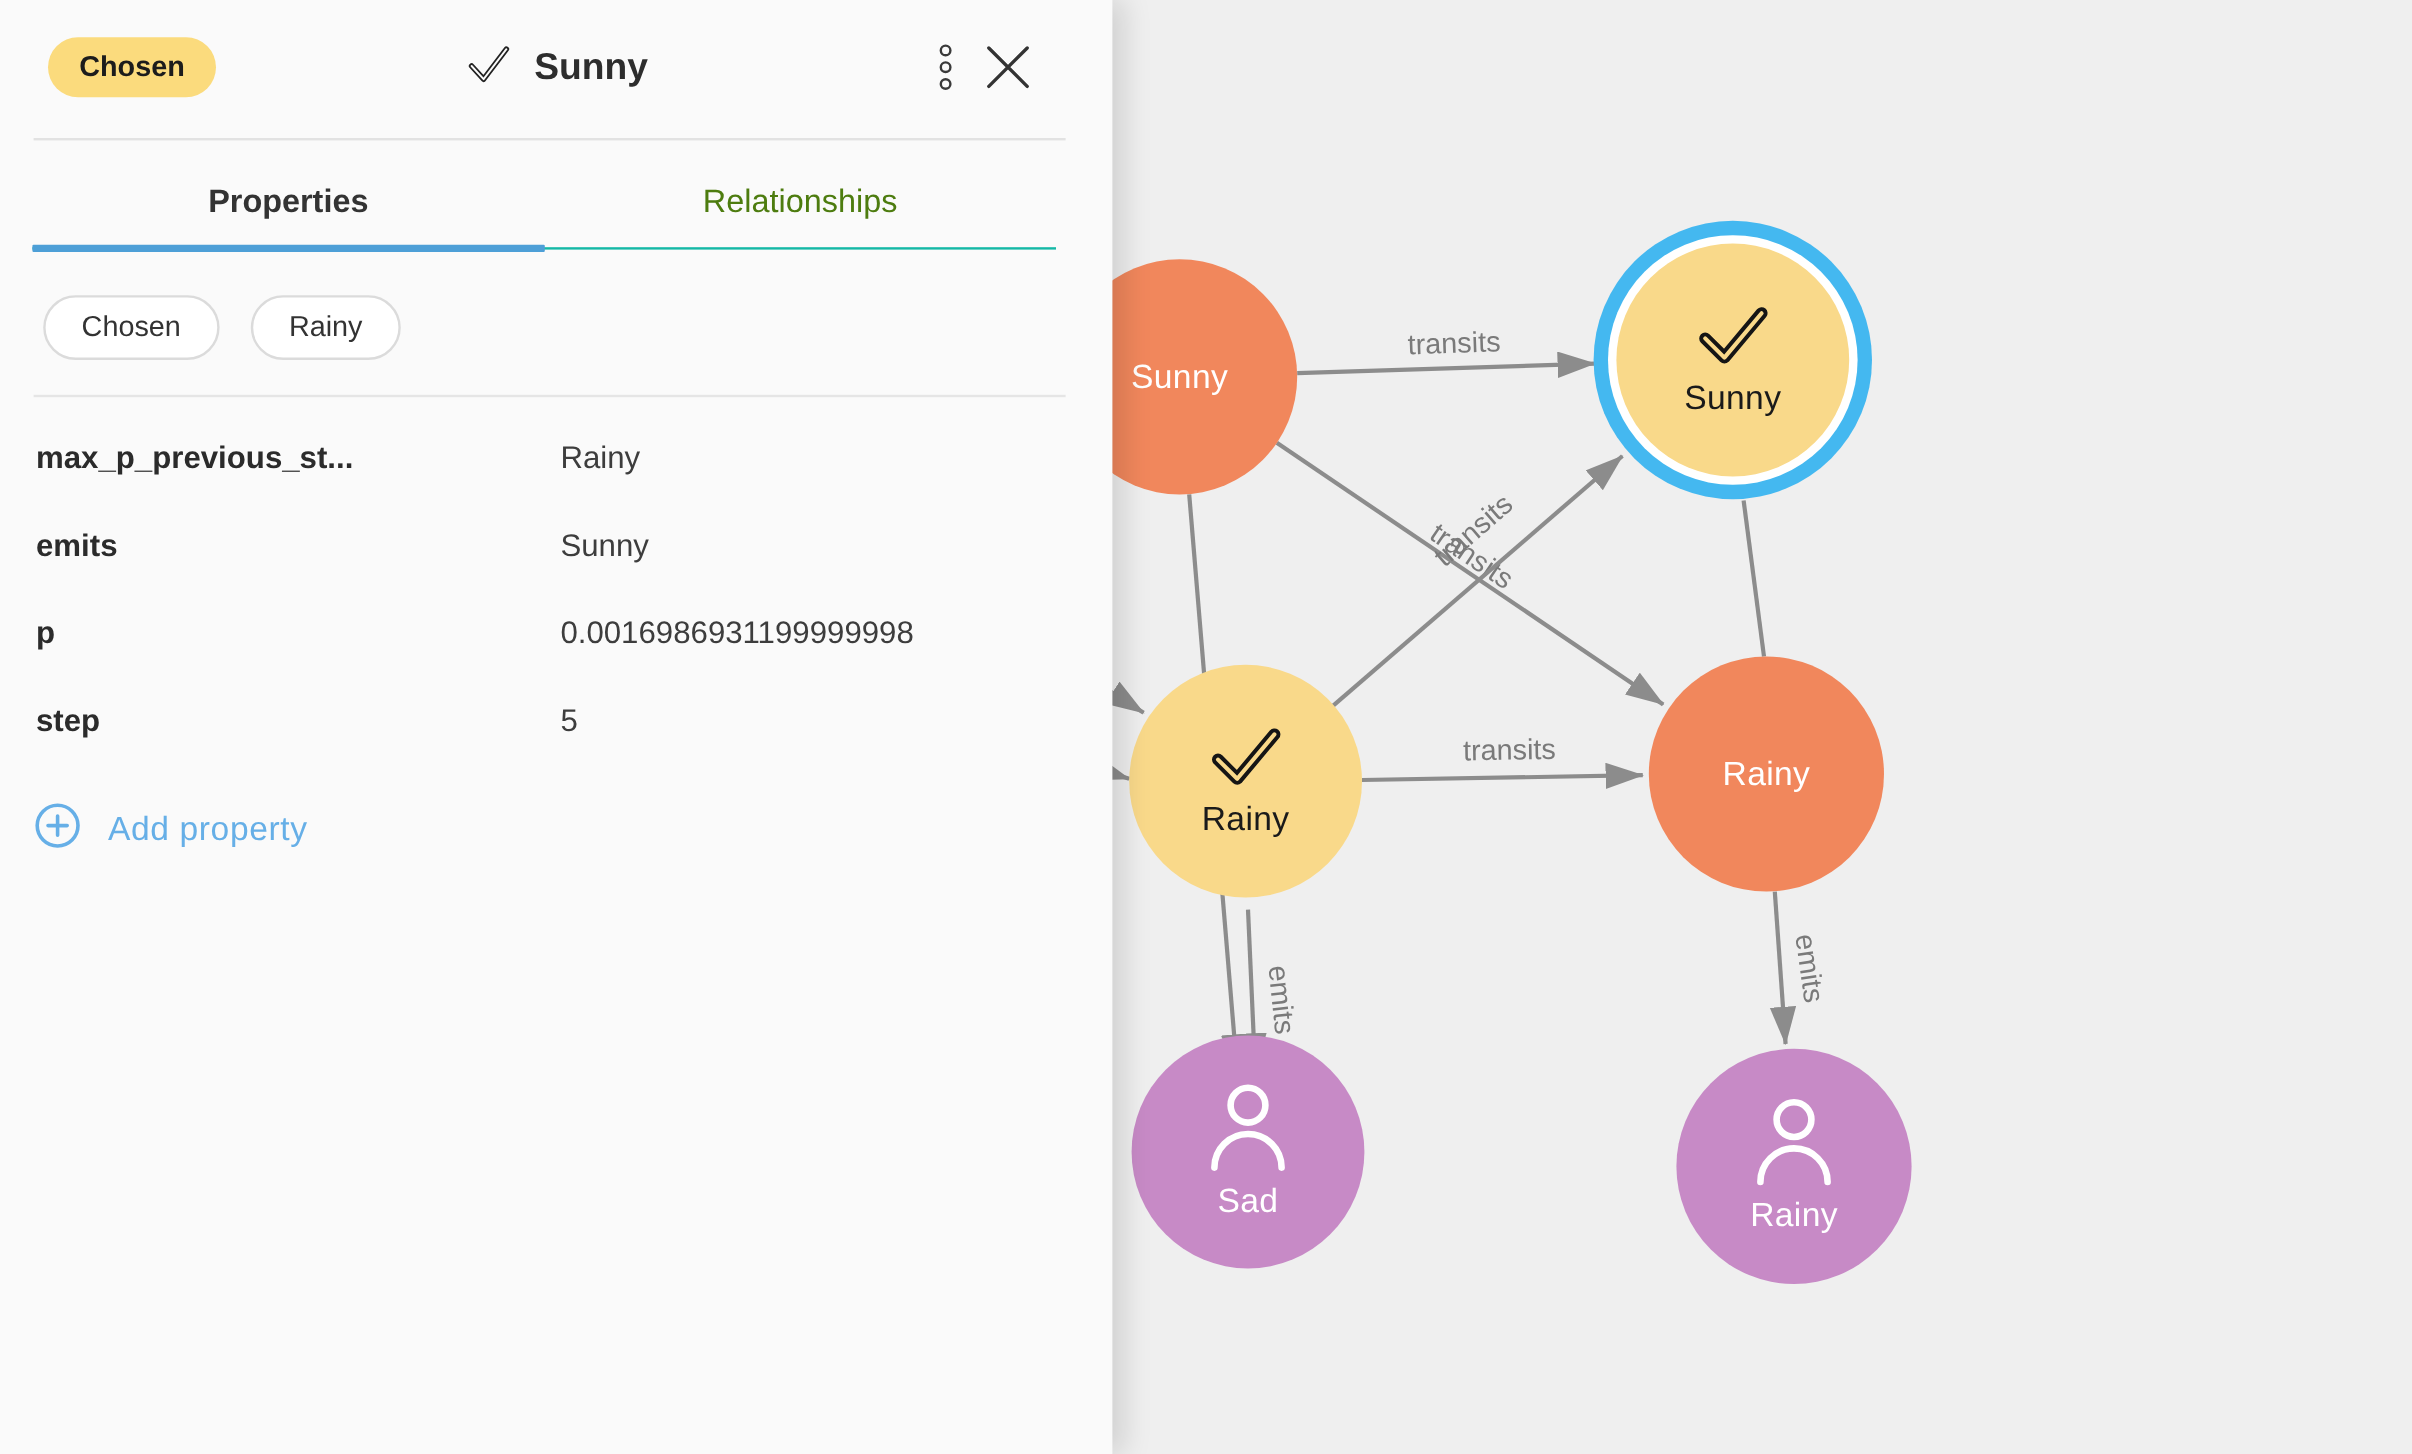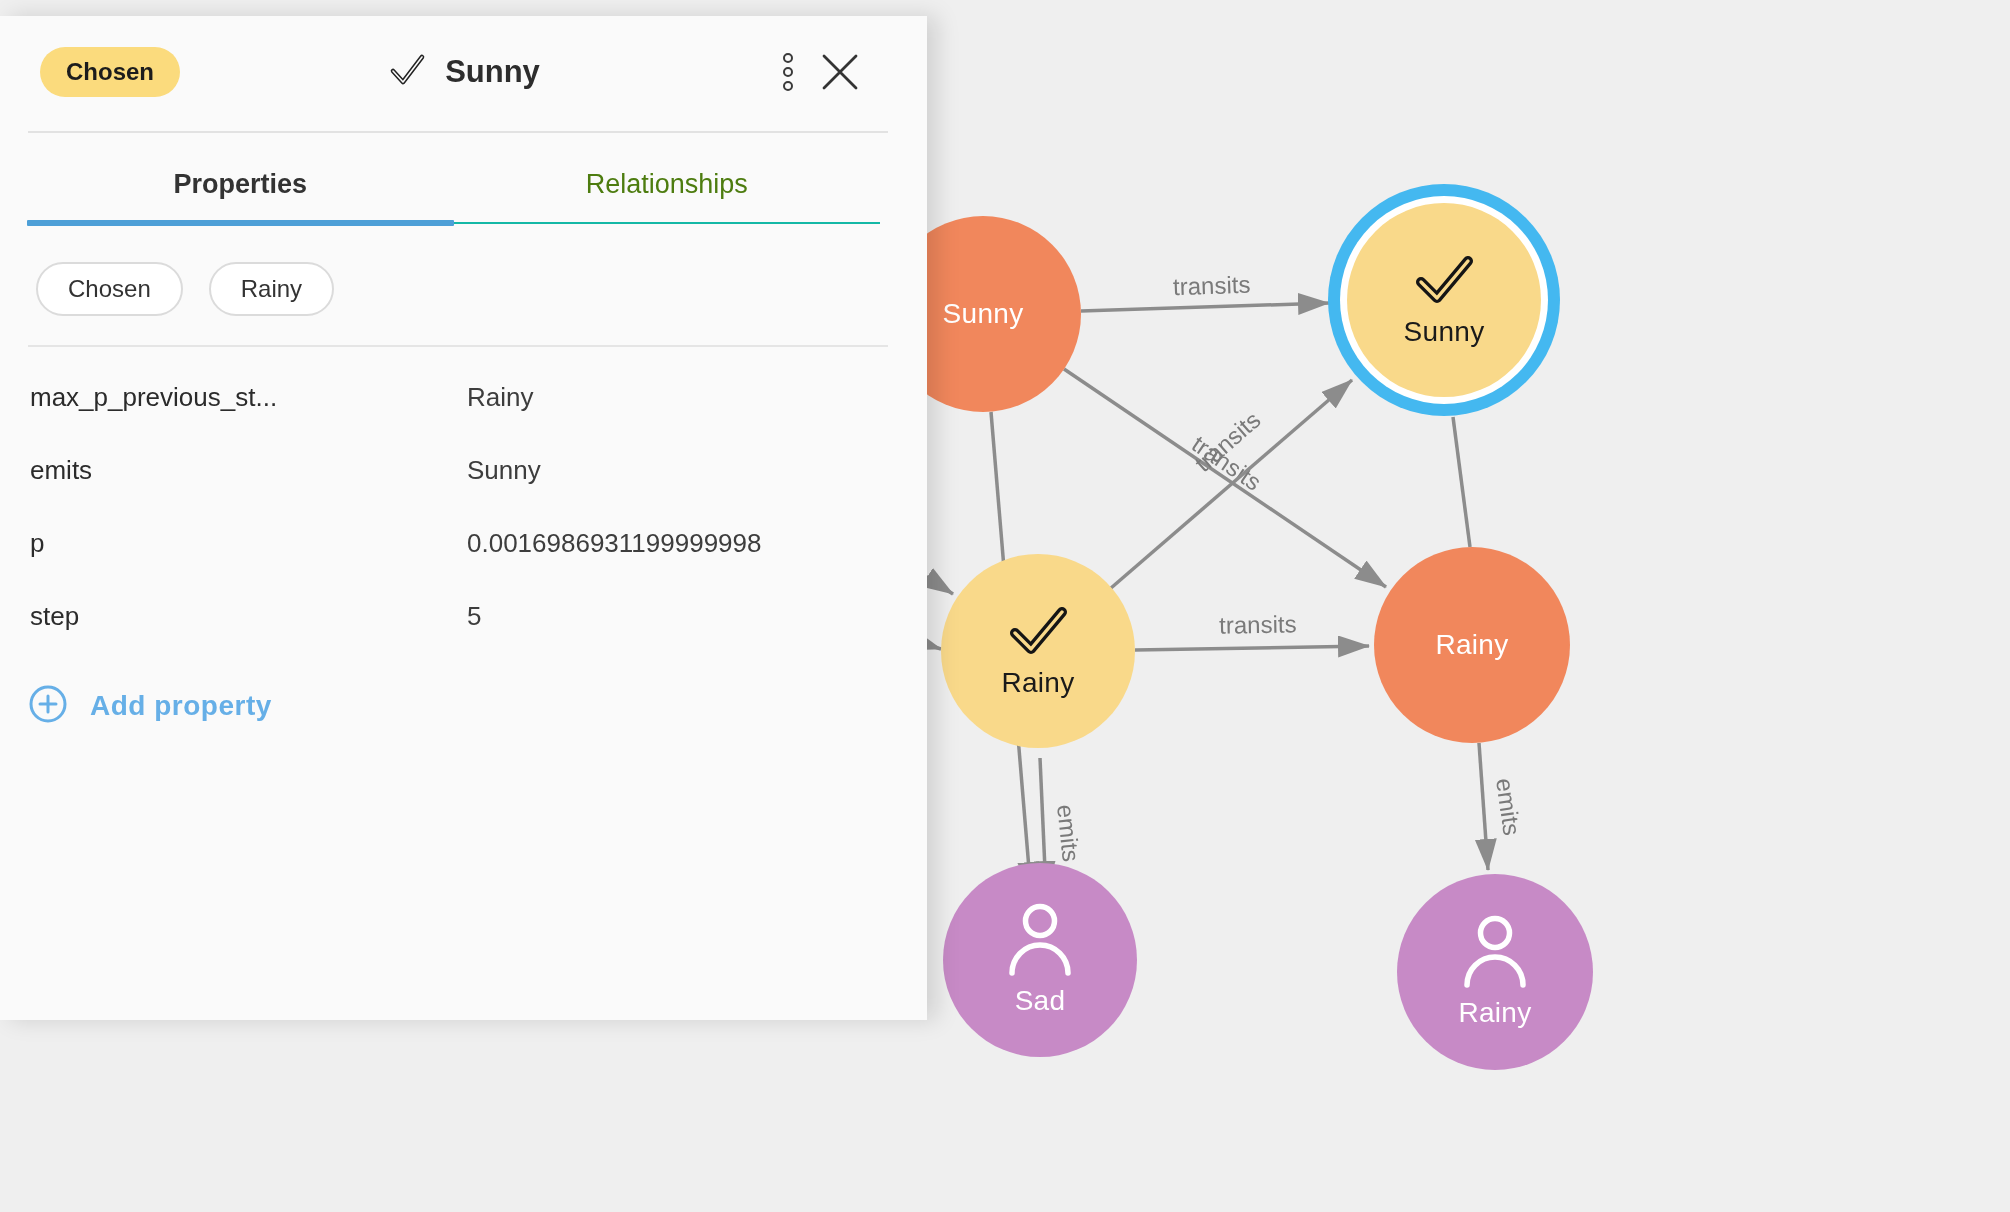--- a/index.html
+++ b/index.html
@@ -11,21 +11,21 @@
   .graph { position:absolute; inset:0; background:#EFEFEF; }
   svg.edges { position:absolute; left:0; top:0; z-index:1; }
   .node { position:absolute; z-index:2; border-radius:50%;
           display:flex; flex-direction:column; align-items:center; justify-content:center;
           transform:translate(-50%,-50%); }
   .node .nlabel { font-size:28px; letter-spacing:.3px; }
   .node.selected { box-shadow:0 0 0 7px #FFFFFF, 0 0 0 19px #44B8F0; }
   .node svg { display:block; }
 
   
-  .panel { position:absolute; left:0; top:16px; width:927px; height:1004px; z-index:10;
+  .panel { position:absolute; left:0; top:0; width:927px; height:1212px; z-index:10;
            background:#FAFAFA; box-shadow:10px 0 22px rgba(0,0,0,.13); }
   .badge { position:absolute; left:40px; top:31px; background:#FBDB7D; color:#1c1c1c;
            font-size:24px; font-weight:bold; padding:11px 26px; border-radius:26px; }
   .title-row { position:absolute; left:0; top:30px; width:100%; height:52px;
                display:flex; align-items:center; justify-content:center; gap:18px; }
   .title { font-size:31px; font-weight:600; color:#2d2d2d; }
   .kebab { position:absolute; left:768px; top:32px; width:40px; height:48px;
            display:flex; flex-direction:column; align-items:center; justify-content:center; gap:4px; cursor:pointer; }
   .kebab i { width:10px; height:10px; border:2.4px solid #3a3a3a; border-radius:50%; display:block; }
   .close { position:absolute; left:818px; top:34px; width:44px; height:44px; cursor:pointer; }
@@ -39,26 +39,26 @@
   .tab.active::after { content:""; position:absolute; left:0; right:0; bottom:-4px;
                        height:6px; background:#4D9FD7; border-radius:1px; }
 
   .pills { position:absolute; left:36px; top:246px; display:flex; gap:26px; }
   .pill { border:2px solid #DBDBDB; background:#FFFFFF; color:#333; border-radius:27px;
           font-size:24px; padding:11px 30px; cursor:pointer; }
   .pills-divider { position:absolute; left:28px; top:329px; width:860px; height:2px; background:#E5E5E5; }
 
   .props { position:absolute; left:30px; top:366px; width:860px; }
   .prop-row { display:flex; margin-bottom:42px; }
-  .prop-key { width:437px; font-size:26px; font-weight:normal; color:#2b2b2b; }
+  .prop-key { width:437px; font-size:26px; font-weight:bold; color:#2b2b2b; }
   .prop-val { font-size:26px; color:#3d3d3d; }
 
   .add-prop { position:absolute; left:28px; top:668px; display:flex; align-items:center;
               gap:22px; cursor:pointer; color:#66AFE7; }
-  .add-prop .ap-label { font-size:28px; font-weight:bold; letter-spacing:.5px;text-align:right; }
+  .add-prop .ap-label { font-size:28px; font-weight:normal; letter-spacing:.5px;text-align:right; }
 </style>
 </head>
 <body>
 
 <div class="stage">
 
   <div class="graph">
     <svg class="edges" width="2010" height="1212">
       <defs>
         <marker id="arrow" markerUnits="userSpaceOnUse" markerWidth="34" markerHeight="24" refX="31" refY="11" orient="auto">

